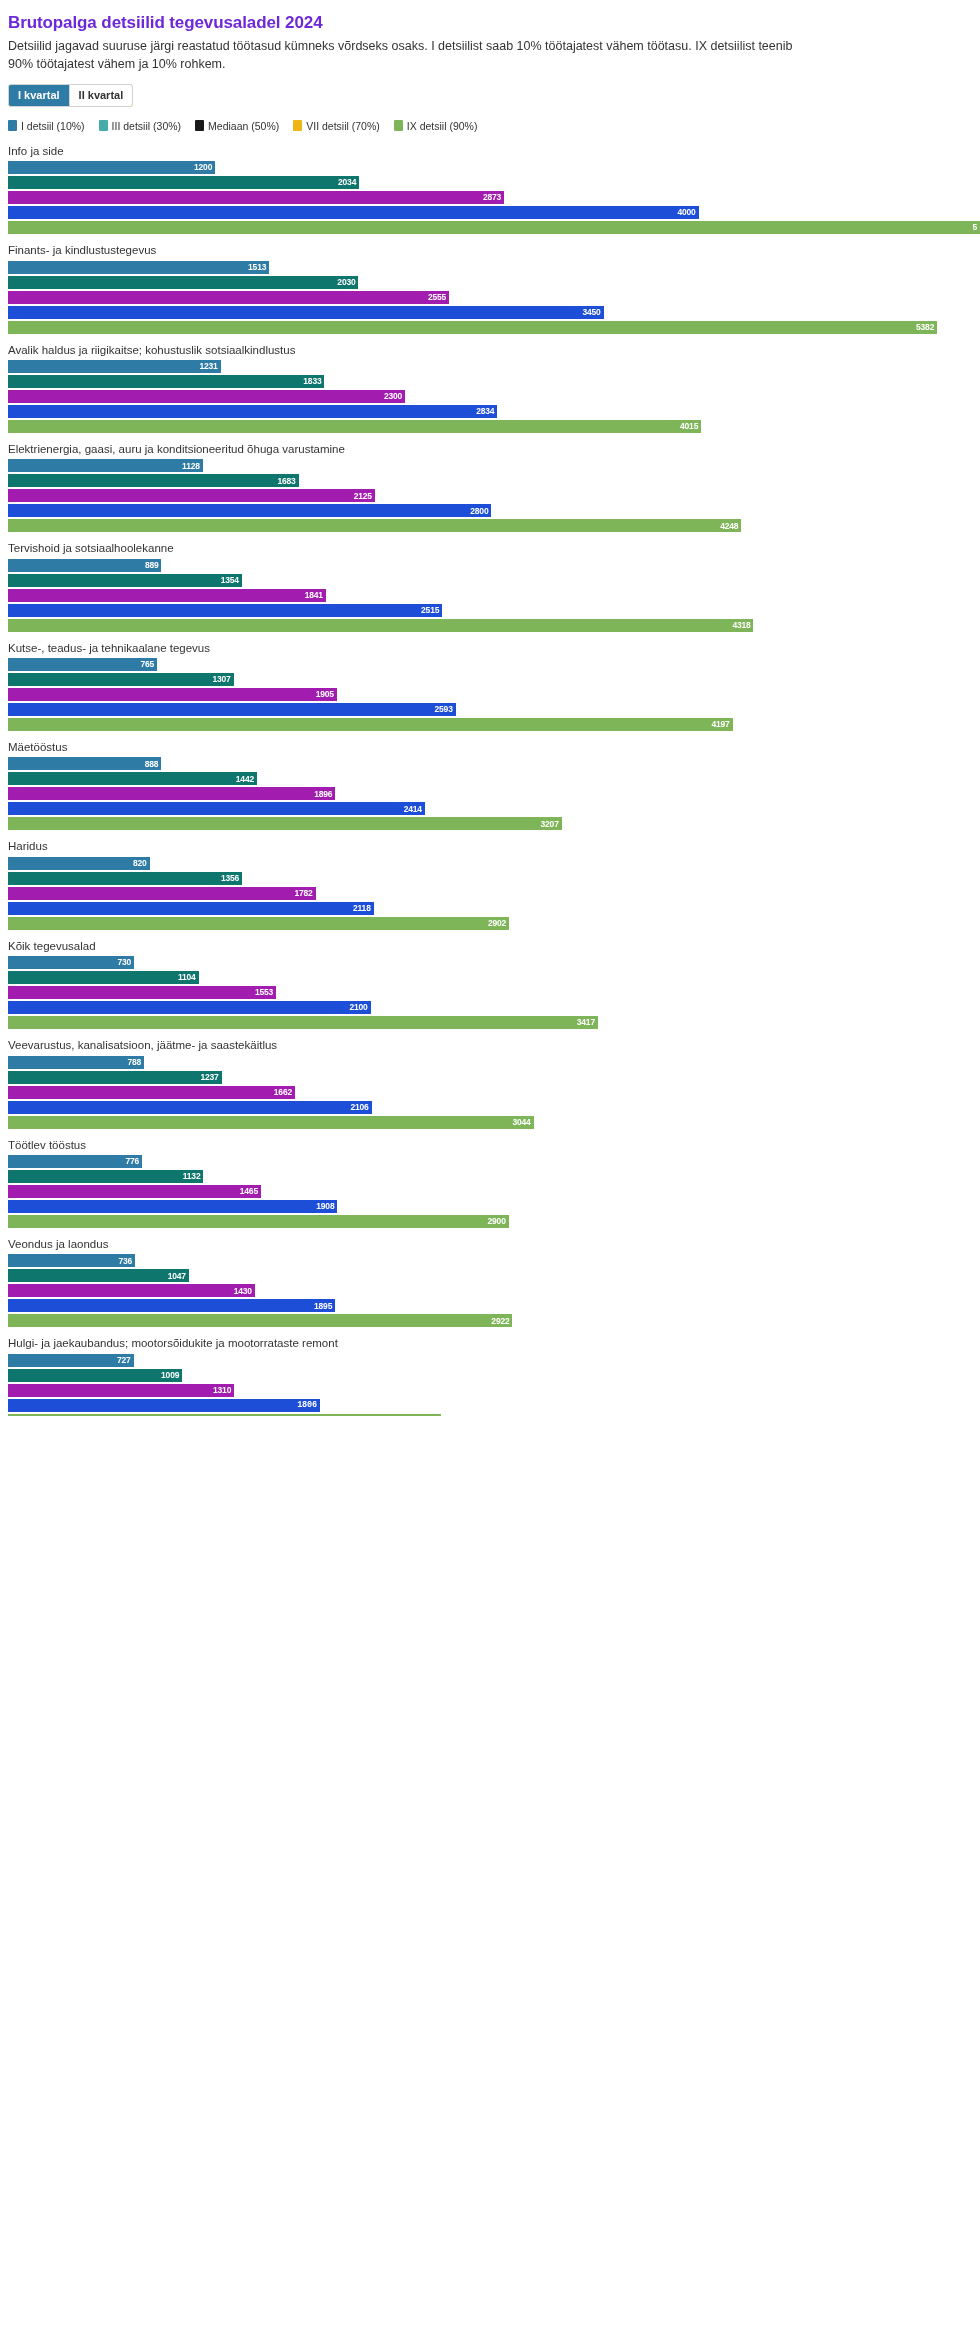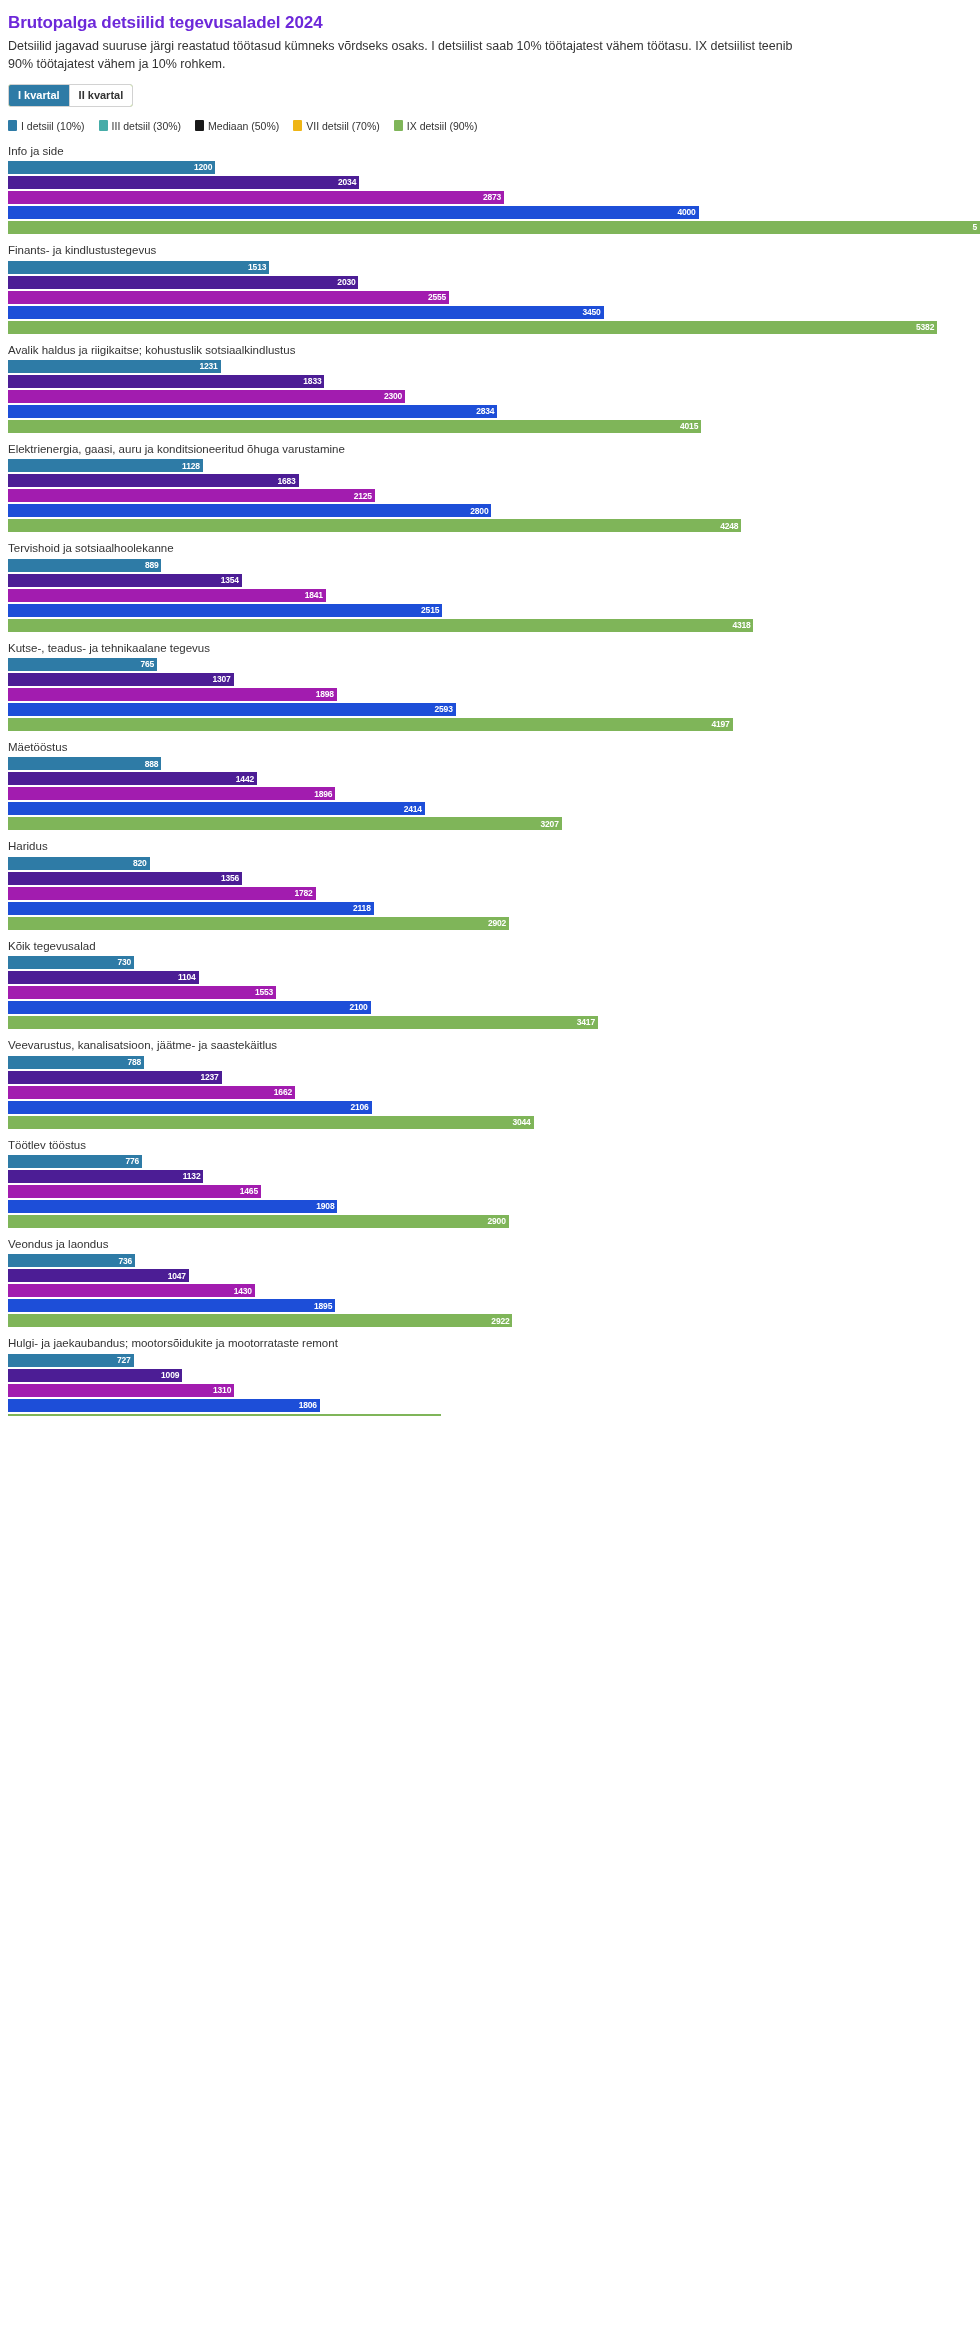--- a/index.html
+++ b/index.html
@@ -134,21 +134,21 @@
   }
   .bar-value {
     font-size: 8.5px;
     font-weight: bold;
     color: #ffffff;
     line-height: 1;
     letter-spacing: -0.2px;
     white-space: nowrap;
   }
   .bar.s0 { background: #2E7BA6; }
-  .bar.s1 { background: #4c1d95; }
+  .bar.s1 { background: #0f766e; }
   .bar.s2 { background: #a21caf; }
   .bar.s3 { background: #1d4ed8; }
   .bar.s4 { background: #7FB559; }
 </style>
 </head>
 <body>
 
 <div class="page">
   <div class="chart-wrap">
 
@@ -346,21 +346,21 @@
                 <span class="bar-value">765</span>
               </div>
             </div>
             <div class="bar-row">
               <div class="bar s1" style="width: 225.649px;">
                 <span class="bar-value">1307</span>
               </div>
             </div>
             <div class="bar-row">
               <div class="bar s2" style="width: 328.892px;">
-                <span class="bar-value">1898</span>
+                <span class="bar-value">1905</span>
               </div>
             </div>
             <div class="bar-row">
               <div class="bar s3" style="width: 447.672px;">
                 <span class="bar-value">2593</span>
               </div>
             </div>
             <div class="bar-row">
               <div class="bar s4" style="width: 724.598px;">
                 <span class="bar-value">4197</span>
@@ -560,21 +560,21 @@
               <div class="bar s1" style="width: 174.2px;">
                 <span class="bar-value">1009</span>
               </div>
             </div>
             <div class="bar-row">
               <div class="bar s2" style="width: 226.167px;">
                 <span class="bar-value">1310</span>
               </div>
             </div>
             <div class="bar-row">
-              <div class="bar s3" style="width: 311.8px;">
+              <div class="bar s3" style="width: 311.8px; font-family: Liberation Mono, monospace;">
                 <span class="bar-value">1806</span>
               </div>
             </div>
             <div class="bar-row" style="height: 2px;">
               <div class="bar s4" style="width: 433.343px; height: 2px;">
                 <span class="bar-value"></span>
               </div>
             </div>
           </div>
         </div>

